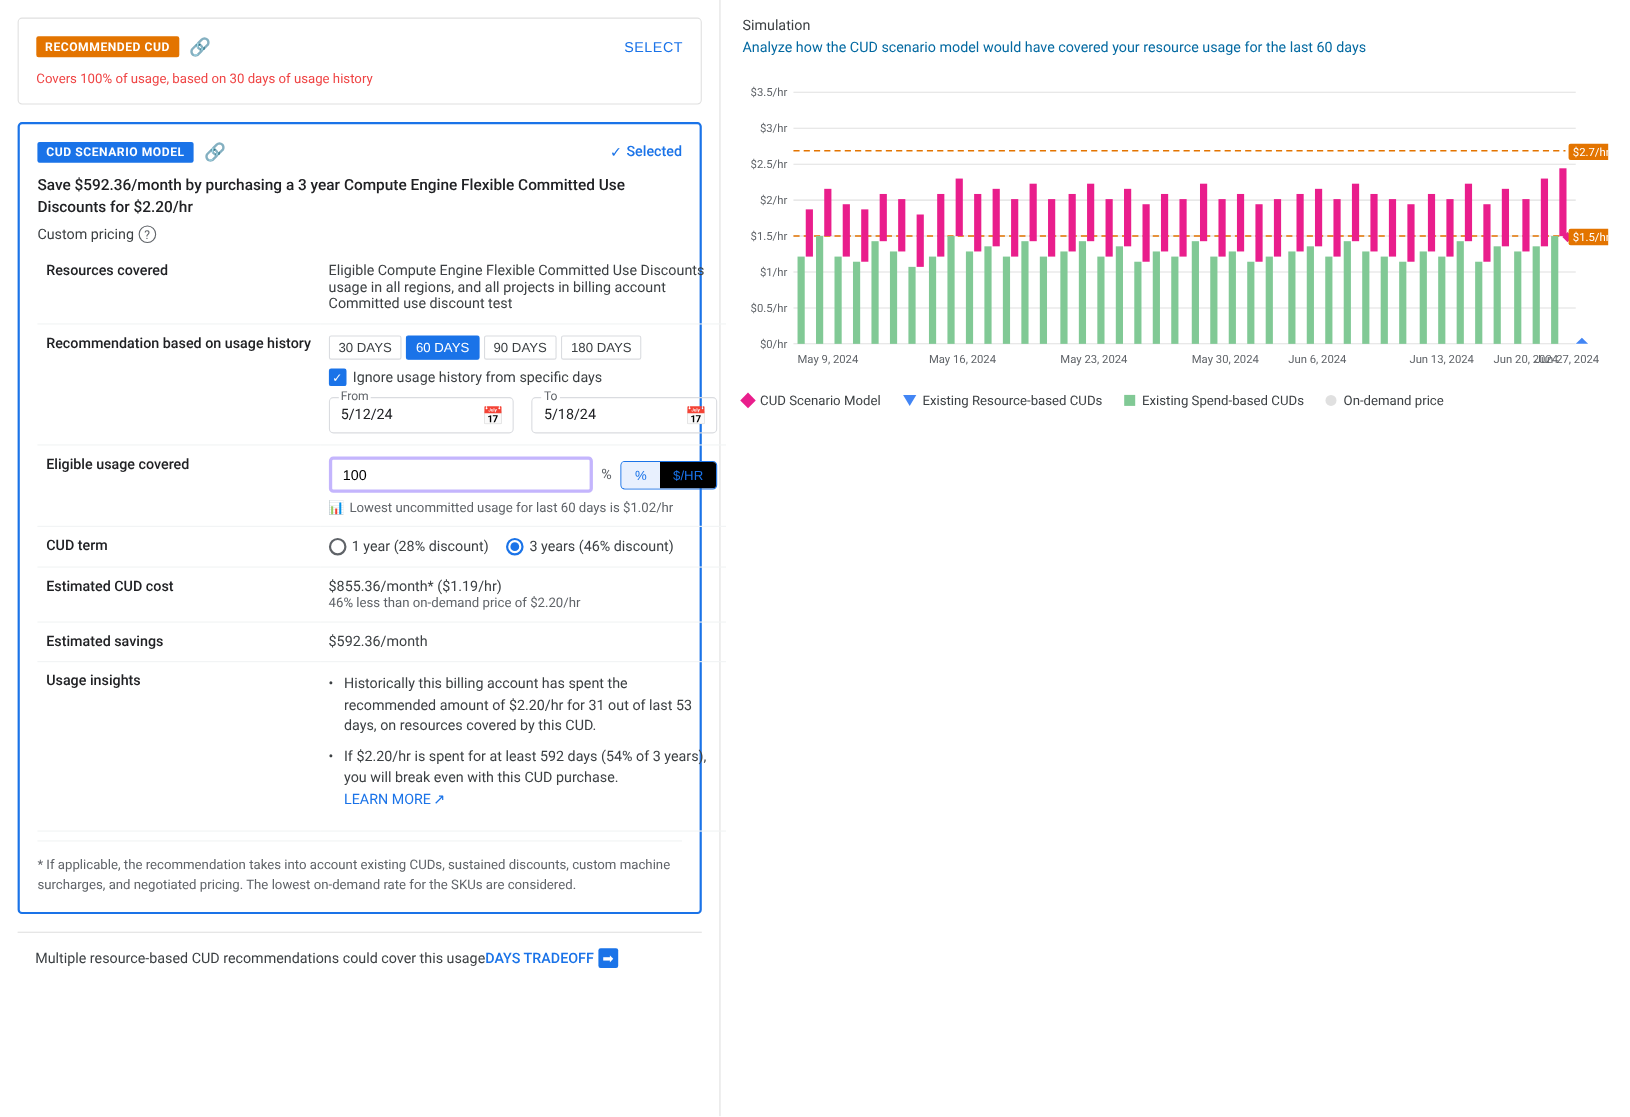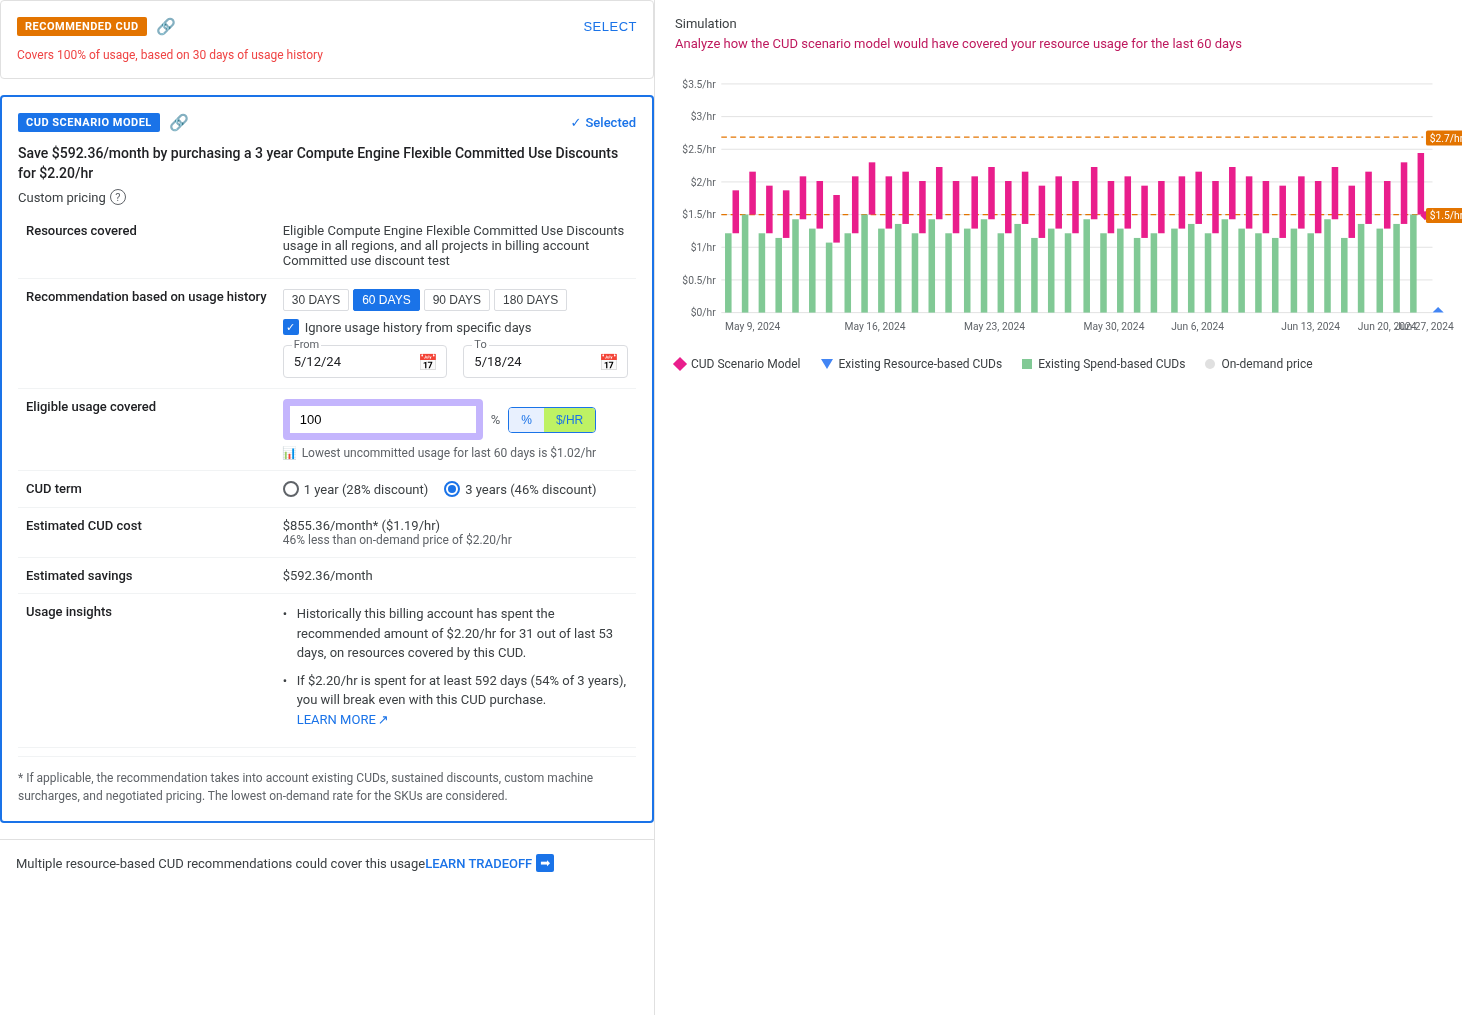--- a/index.html
+++ b/index.html
@@ -1,18 +1,18 @@
 <!DOCTYPE html>
 <html><head>
   <meta charset="utf-8">
   <style>
     * { box-sizing: border-box; margin: 0; padding: 0; }
     body { font-family: 'Google Sans', Roboto, Arial, sans-serif; font-size: 13px; color: #202124; background: #fff; }
     .main-layout { display: flex; width: 1482px; min-height: 1015px; }
-    .left-panel { width: 655px; padding: 0; border-right: 1px solid #e0e0e0; }
+    .left-panel { width: 655px; padding: 16px; border-right: 1px solid #e0e0e0; }
     .right-panel { flex: 1; padding: 16px 20px; }
 
     
     .rec-card { border: 1px solid #e0e0e0; border-radius: 4px; padding: 16px; margin-bottom: 16px; }
     .rec-card-header { display: flex; align-items: center; margin-bottom: 12px; }
     .rec-badge { background: #e37400; color: #fff; font-size: 11px; font-weight: 700; padding: 3px 8px; border-radius: 2px; letter-spacing: 0.5px; }
     .link-icon { margin-left: 10px; color: #5f6368; cursor: pointer; font-size: 16px; }
     .select-btn { margin-left: auto; color: #1a73e8; font-size: 13px; font-weight: 500; letter-spacing: 0.5px; cursor: pointer; border: none; background: none; text-align: right; }
     .rec-title { font-size: 14px; font-weight: 500; margin-bottom: 6px; line-height: 1.4; }
     .rec-subtitle { font-size: 12px; color: #ef4444; }
@@ -37,26 +37,26 @@
     .ignore-row { display: flex; align-items: center; gap: 6px; margin-bottom: 10px; font-size: 13px; color: #3c4043; }
     .checkbox-icon { width: 16px; height: 16px; background: #1a73e8; border-radius: 2px; display: inline-flex; align-items: center; justify-content: center; color: #fff; font-size: 11px; }
     .date-fields { display: flex; gap: 16px; }
     .date-field-wrap { flex: 1; position: relative; border: 1px solid #dadce0; border-radius: 4px; padding: 8px 10px; }
     .date-field-label { font-size: 11px; color: #5f6368; position: absolute; top: -8px; left: 8px; background: #fff; padding: 0 2px; }
     .date-field-value { font-size: 13px; color: #202124; padding-right: 24px; }
     .cal-icon { position: absolute; right: 8px; top: 50%; transform: translateY(-50%); color: #5f6368; font-size: 16px; }
 
     
     .usage-row { display: flex; align-items: center; gap: 8px; margin-bottom: 6px; }
-    .usage-input { border: 7px solid #c4b5fd; border-radius: 4px; padding: 6px 10px; font-size: 13px; width: 200px; }
+    .usage-input { border: 3px solid #c4b5fd; border-radius: 4px; padding: 6px 10px; font-size: 13px; width: 240px; }
     .pct-label { font-size: 13px; color: #5f6368; }
     .unit-toggle { display: flex; border: 1px solid #1a73e8; border-radius: 4px; overflow: hidden; }
     .unit-btn { padding: 5px 12px; font-size: 12px; font-weight: 500; cursor: pointer; border: none; }
     .unit-btn.active { background: #e8f0fe; color: #1a73e8; }
-    .unit-btn.inactive { background: #bef264; color: #1a73e8; }
+    .unit-btn.inactive { background: #000000; color: #1a73e8; }
     .usage-hint { font-size: 12px; color: #5f6368; display: flex; align-items: center; gap: 4px; }
 
     
     .term-row { display: flex; align-items: center; gap: 16px; font-size: 13px; }
     .radio-opt { display: flex; align-items: center; gap: 5px; }
     .radio-empty { width: 16px; height: 16px; border-radius: 50%; border: 2px solid #5f6368; display: inline-block; }
     .radio-filled { width: 16px; height: 16px; border-radius: 50%; border: 2px solid #1a73e8; display: inline-flex; align-items: center; justify-content: center; }
     .radio-filled::after { content: ''; width: 8px; height: 8px; border-radius: 50%; background: #1a73e8; display: block; }
 
     
@@ -68,21 +68,21 @@
     .arrow-box { display: inline-flex; align-items: center; justify-content: center; width: 18px; height: 18px; background: #1a73e8; color: #fff; border-radius: 2px; font-size: 12px; }
 
     
     .insights-list { list-style: none; padding: 0; }
     .insights-list li { position: relative; padding-left: 14px; margin-bottom: 8px; font-size: 13px; color: #3c4043; line-height: 1.5; }
     .insights-list li::before { content: '•'; position: absolute; left: 0; color: #3c4043; }
     .learn-more { color: #1a73e8; text-decoration: none; display: inline-flex; align-items: flex-start; gap: 2px; }
 
     
     .sim-title { font-size: 13px; font-weight: 400; color: #3c4043; margin-bottom: 4px; }
-    .sim-desc { font-size: 13px; color: #be185d; margin-bottom: 16px; line-height: 1.4; }
+    .sim-desc { font-size: 13px; color: #0369a1; margin-bottom: 16px; line-height: 1.4; }
 
     
     .chart-container { position: relative; width: 100%; height: 280px; }
     .chart-svg { width: 100%; height: 100%; }
     .legend { display: flex; align-items: center; gap: 20px; margin-top: 8px; flex-wrap: wrap; }
     .legend-item { display: flex; align-items: center; gap: 6px; font-size: 12px; color: #3c4043; }
 
     .info-icon { display: inline-flex; align-items: center; justify-content: center; width: 16px; height: 16px; border-radius: 50%; border: 1px solid #5f6368; color: #5f6368; font-size: 11px; cursor: pointer; }
   </style>
 </head>
@@ -209,21 +209,21 @@
         </tr>
       </tbody>
         </table>
 
       <div class="footer-note">* If applicable, the recommendation takes into account existing CUDs, sustained discounts, custom machine surcharges, and negotiated pricing. The lowest on-demand rate for the SKUs are considered.</div>
     </div>
 
     <div class="bottom-banner">
       <span>Multiple resource-based CUD recommendations could cover this usage</span>
       <span class="view-tradeoff-link">
-        <span>LEARN TRADEOFF</span>
+        <span>DAYS TRADEOFF</span>
         <span class="arrow-box">➡</span>
       </span>
     </div>
   </div>
 
   <div class="right-panel">
     <div class="sim-title">Simulation</div>
     <div class="sim-desc">Analyze how the CUD scenario model would have covered your resource usage for the last 60 days</div>
 
     <div class="chart-container">

